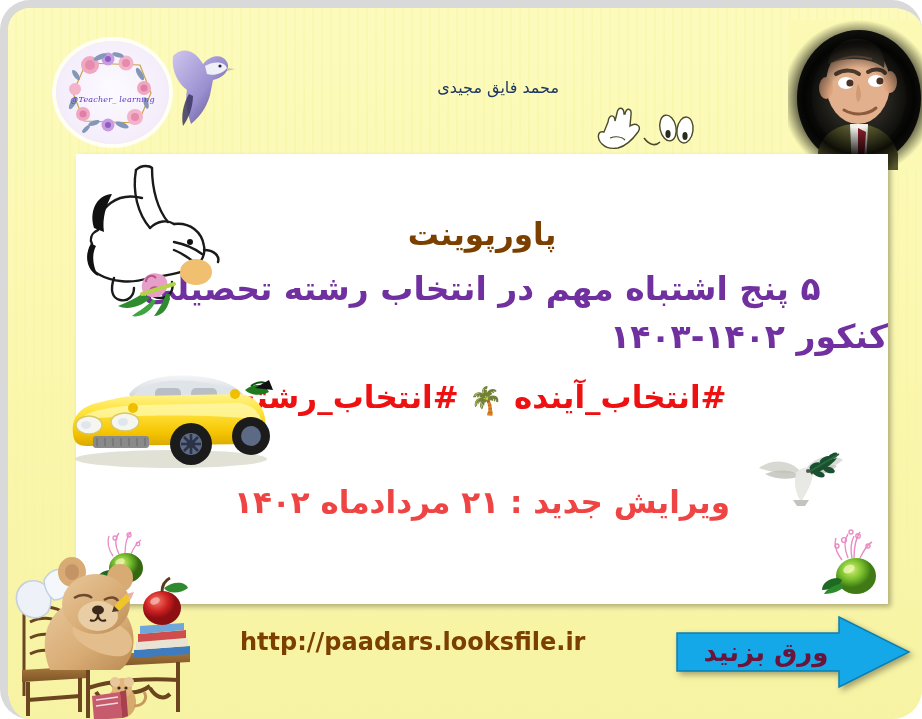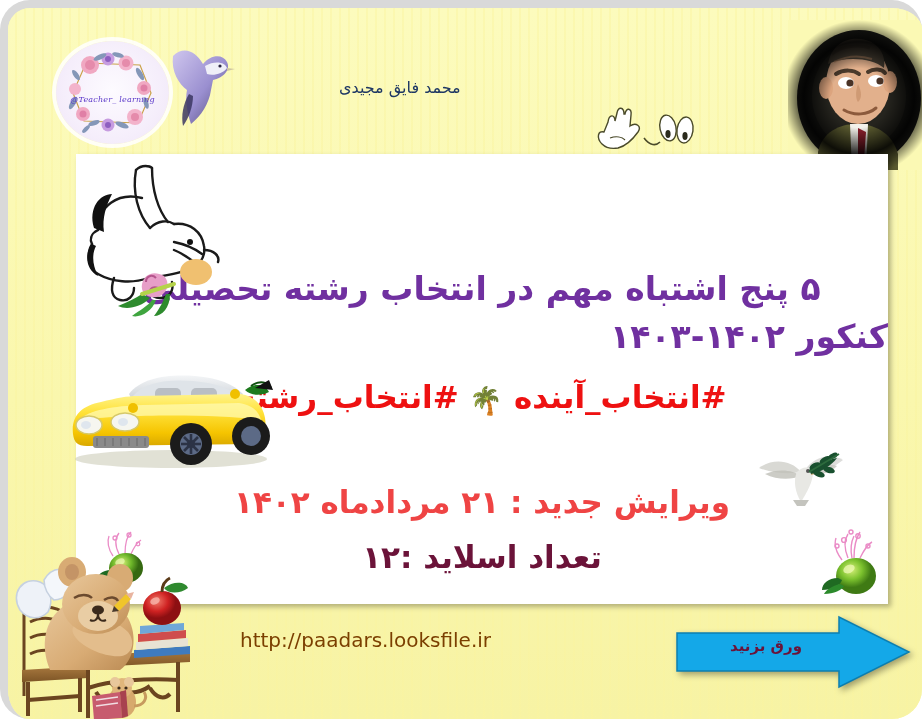--- a/index.html
+++ b/index.html
@@ -33,21 +33,21 @@
       rgba(255,255,255,0.0) 0px,
       rgba(255,255,255,0.0) 7px,
       rgba(250,244,160,0.45) 7px,
       rgba(250,244,160,0.45) 9px);
     pointer-events:none;
   }
 
   
   .hdr-name{
     position:absolute;left:331px;top:70px;width:220px;
-    text-align:left;direction:rtl;
+    text-align:right;direction:rtl;
     color:#1f3864;font-size:16px;font-weight:400;
     font-family:"DejaVu Sans", sans-serif;
     letter-spacing:0px;
   }
   .hdr-handle{
     position:absolute;left:331px;top:95px;width:220px;
     text-align:center;direction:ltr;
     color:#1f3864;font-size:21px;font-weight:400;
     font-family:"DejaVu Sans", sans-serif;
   }
@@ -67,35 +67,35 @@
   .t-main      {top:115px;font-size:33px;color:#7030a0;}
   .t-konkur    {top:163px;font-size:33px;color:#7030a0;text-align:right;}
   .t-tags      {top:225px;font-size:31px;color:#ee1111;}
   .t-tags .emoji{font-size:27px;vertical-align:-2px;}
   .t-edit      {top:330px;font-size:31px;color:#ef4444;}
   .t-slides    {top:385px;font-size:31px;color:#6b1339;}
 
   
   .url{
     position:absolute;left:232px;top:620px;
-    color:#7b3f00;font-size:20px;direction:ltr;
-    font-family:"DejaVu Sans", sans-serif;font-weight:400;
+    color:#7b3f00;font-size:24px;direction:ltr;
+    font-family:"DejaVu Sans", sans-serif;font-weight:700;
   }
 
   
   #next-arrow{
     position:absolute;left:665px;top:607px;
     width:240px;height:74px;
     filter:drop-shadow(3px 3px 3px rgba(0,0,0,.35));
   }
   #next-arrow svg{display:block;width:240px;height:74px;}
   #next-arrow .lbl{
     position:absolute;left:18px;top:22px;width:150px;
     text-align:center;direction:rtl;
-    color:#6b1339;font-size:15px;font-weight:bold;
+    color:#6b1339;font-size:26px;font-weight:bold;
     font-family:"DejaVu Sans", sans-serif;pointer-events:none;
   }
 
   
   .art{position:absolute;}
 
   
   #logo{left:48px;top:33px;width:113px;height:103px;}
   #logo .disc{
     position:absolute;inset:0;border-radius:50%;
@@ -227,29 +227,29 @@
       <path d="M44 34 C54 26 70 24 82 28" stroke="#3a3228" stroke-width="3" fill="none" opacity=".6"></path>
       <path d="M46 42 C58 36 72 35 84 39" stroke="#c08c66" stroke-width="2" fill="none" opacity=".5"></path>
       <ellipse cx="38" cy="142" rx="14" ry="8" fill="#e2b08c"></ellipse>
     </svg>
     <div class="vig"></div>
   </div>
 
   <div class="hdr-name">محمد فایق مجیدی</div>
 
   <div id="card">
+    <div class="ln t-powerpoint">پاورپوینت</div>
     <div class="ln t-main">۵ پنج اشتباه مهم در انتخاب رشته تحصیلی</div>
     <div class="ln t-konkur">کنکور ۱۴۰۲-۱۴۰۳</div>
     <div class="ln t-tags">
       <span>#انتخاب_آینده</span>
       <span class="emoji">🌴</span>
       <span>#انتخاب_رشته</span>
     </div>
     <div class="ln t-edit">ویرایش جدید : ۲۱ مردادماه  ۱۴۰۲</div>
-    <div class="ln t-slides">تعداد اسلاید :۱۲</div>
   </div>
 
   <svg class="art" id="rabbit" viewBox="0 0 180 160">
     <g fill="none" stroke="#1a1a1a" stroke-width="2.4" stroke-linecap="round">
       <path d="M58 12 C54 34 60 56 72 70"></path>
       <path d="M74 10 C74 32 80 52 90 64"></path>
       <path d="M58 12 C64 6 72 8 74 10"></path>
       <path d="M72 70 C80 62 90 62 96 66"></path>
       <path d="M96 66 C112 64 124 74 126 88 C128 100 120 110 108 112"></path>
       <path d="M126 92 C136 92 142 98 140 104"></path>

